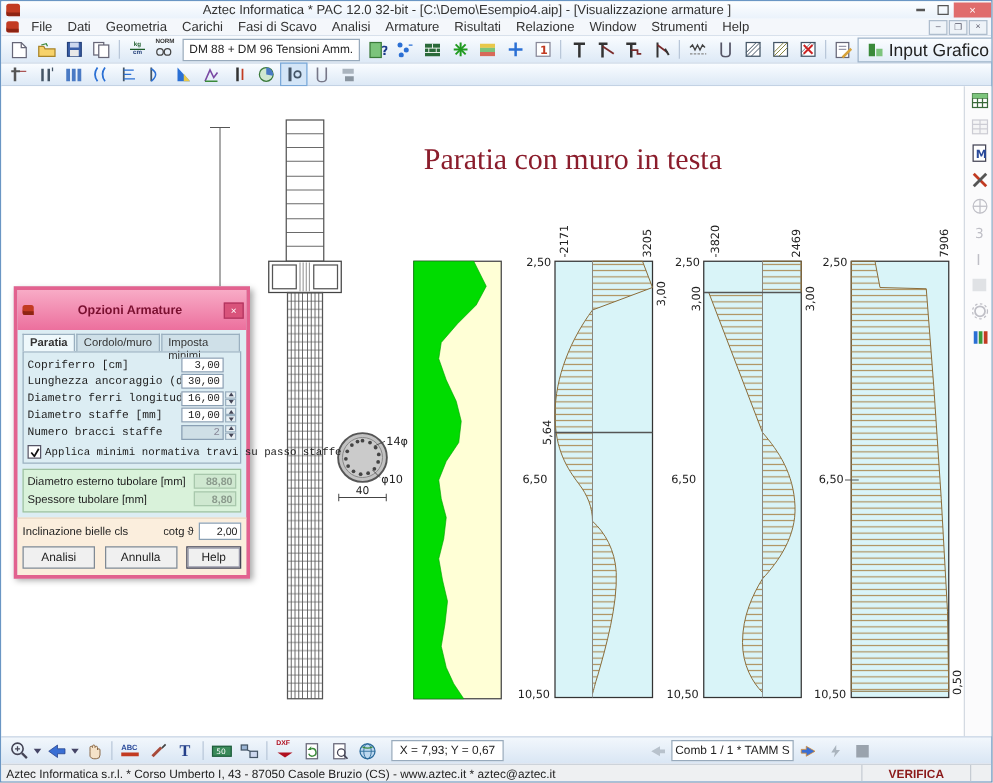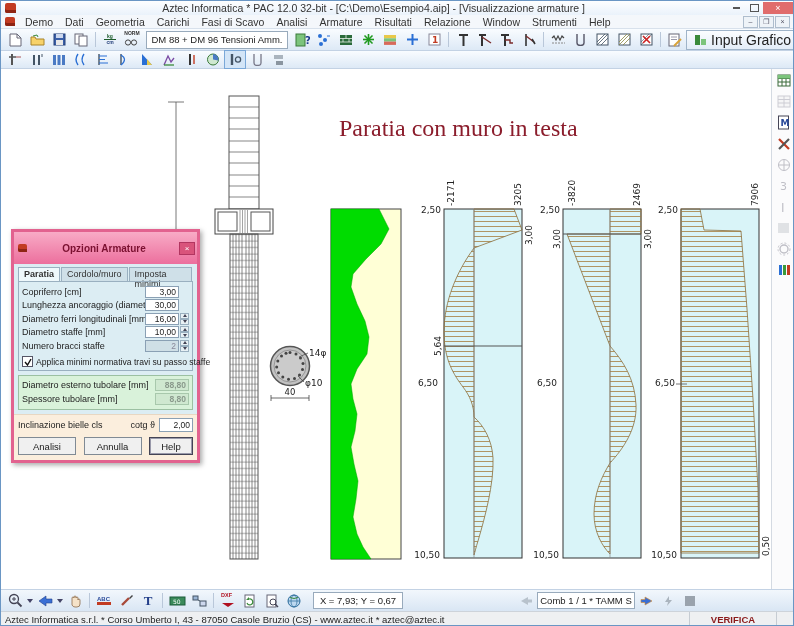--- a/index.html
+++ b/index.html
@@ -38,21 +38,21 @@
   .dim{opacity:.4;}
   
   .dlg{position:absolute;left:10px;top:228px;width:189px;background:#dcedf3;border:3px solid #e2628f;box-shadow:2px 2px 5px rgba(0,0,0,.35);box-sizing:border-box;}
   .dlg-title{height:32px;background:linear-gradient(#f8abc6,#ec6f9d);display:flex;align-items:center;padding:0 2px;}
   .dlg-title .appicon{width:9px;height:8px;margin:0 2px;}
   .dlg-title-text{flex:1;text-align:center;font-size:10px;font-weight:bold;color:#7a1030;}
   .dlg-close{width:14px;height:11px;background:#d9537b;color:#fff;font-size:8px;display:flex;align-items:center;justify-content:center;border:1px solid #b23560;}
   .tabs{display:flex;margin:3px 4px 0 4px;font-size:9px;}
   .tab{padding:1px 5px 0 5px;border:1px solid #9ab0c0;border-bottom:none;background:#cfe0e8;color:#333;margin-right:1px;height:12px;}
   .tab.active{background:#eef8fb;font-weight:bold;position:relative;top:0;}
-  .panel{border:1px solid #9ab0c0;margin:0 4px;padding:3px 3px 2px 3px;background:#dcedf3;}
+  .panel{border:1px solid #9ab0c0;margin:0 4px;padding:3px 3px 2px 3px;background:#dcedf3;font-family:Liberation Mono, monospace;}
   .frow{display:flex;align-items:center;height:13.5px;}
   .flabel{flex:1;font-size:9px;white-space:nowrap;overflow:hidden;}
   .fld{width:30px;height:10px;background:#fff;border:1px solid #8aa0b4;font-size:8.5px;text-align:right;padding:0 2px 0 0;line-height:10px;flex:none;}
   .fld.dis{background:#cfdfe6;color:#889;}
   .spin{width:9px;height:12px;display:flex;flex-direction:column;margin-left:1px;flex:none;}
   .spin div{flex:1;border:1px solid #9ab0c0;background:#e8f1f5;display:flex;align-items:center;justify-content:center;}
   .tri-u{width:0;height:0;border-left:2.5px solid transparent;border-right:2.5px solid transparent;border-bottom:3px solid #445;}
   .tri-d{width:0;height:0;border-left:2.5px solid transparent;border-right:2.5px solid transparent;border-top:3px solid #445;}
   .chkrow{display:flex;align-items:center;gap:3px;margin-top:3px;height:12px;}
   .chk{width:9px;height:9px;background:#fff;border:1px solid #556;display:flex;align-items:center;justify-content:center;flex:none;}
@@ -89,21 +89,21 @@
         </span>
       <span class="wbtn">
           <span class="maxbox"></span>
         </span>
       <span class="wbtn close">×</span>
     </span>
   </div>
 
   <div class="menubar">
     <span class="appicon"></span>
-    <span class="mitem">Demo</span>
+    <span class="mitem">File</span>
     <span class="mitem">Dati</span>
     <span class="mitem">Geometria</span>
     <span class="mitem">Carichi</span>
     <span class="mitem">Fasi di Scavo</span>
     <span class="mitem">Analisi</span>
     <span class="mitem">Armature</span>
     <span class="mitem">Risultati</span>
     <span class="mitem">Relazione</span>
     <span class="mitem">Window</span>
     <span class="mitem">Strumenti</span>

